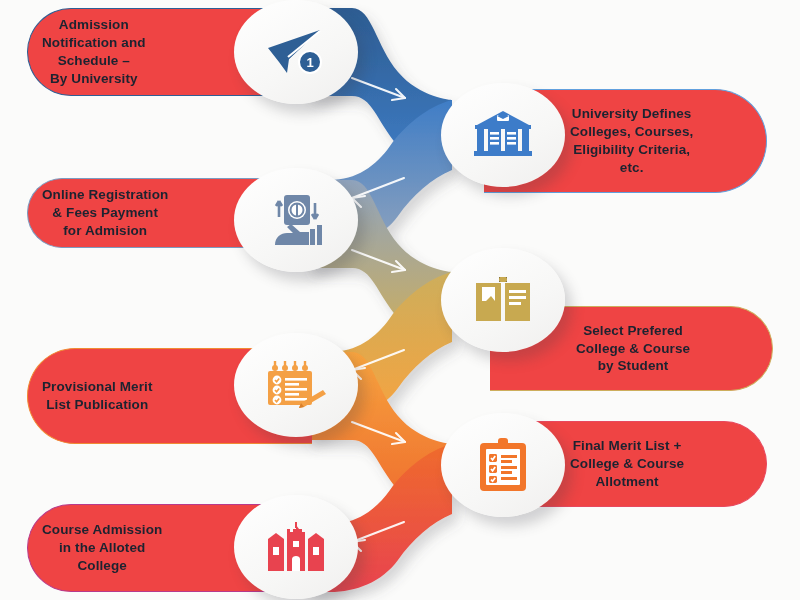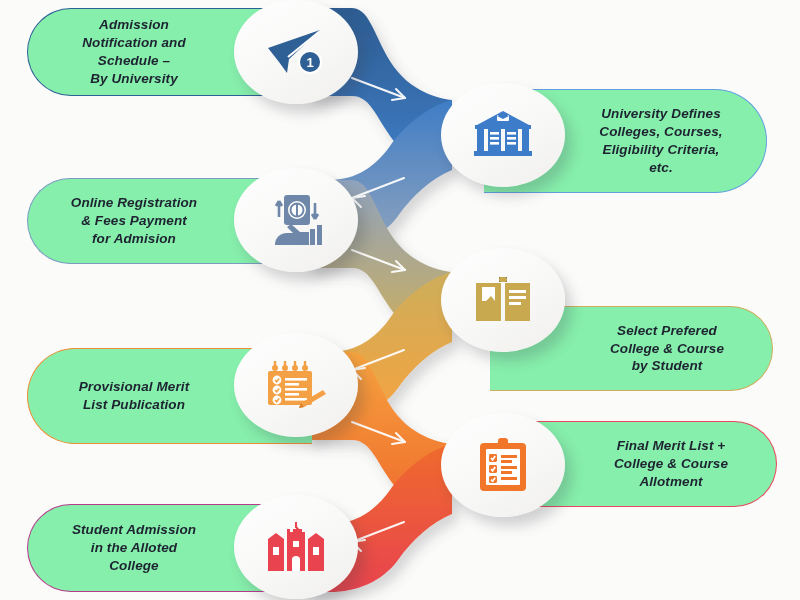--- a/index.html
+++ b/index.html
@@ -10,28 +10,26 @@
     overflow:hidden;
     position:relative;
   }
   #stage{position:absolute;left:0;top:0;width:800px;height:600px;}
   #ribbon{position:absolute;left:0;top:0;width:800px;height:600px;z-index:1;}
 
   
   .pill{
     position:absolute;
     box-sizing:border-box;
-    background:#86efac;
+    background:#ef4444;
     border-width:1.4px;
     border-style:solid;
     display:flex;
     align-items:center;
-    justify-content:center;
     z-index:2;
-    font-style:italic;
   }
   .pill-left{
     border-top-left-radius:999px;border-bottom-left-radius:999px;
     border-top-right-radius:0;border-bottom-right-radius:0;
     border-right:none;
     padding-right:86px;padding-left:14px;
   }
   .pill-right{
     border-top-right-radius:999px;border-bottom-right-radius:999px;
     border-top-left-radius:0;border-bottom-left-radius:0;
@@ -187,21 +185,21 @@
           <rect x="17" y="33" width="9" height="2.6"></rect>
           <rect x="34" y="23" width="9" height="2.6"></rect>
             <rect x="34" y="28" width="9" height="2.6"></rect>
           <rect x="34" y="33" width="9" height="2.6"></rect>
         </g>
         <rect x="1" y="42" width="58" height="5" fill="#3d7cc9"></rect>
       </svg>
     </span>
   </div>
 
-  <div class="pill pill-left" style="left:27px;top:178px;width:285px;height:86px;border-color:#7b9bc1;">
+  <div class="pill pill-left" style="left:27px;top:178px;width:285px;height:70px;border-color:#7b9bc1;">
     <div class="pill-label">Online Registration
 &amp; Fees Payment
 for Admision</div>
   </div>
   <div class="bubble" style="left:234px;top:168px;">
     <span>
       <svg width="62" height="54" viewBox="0 0 62 54">
         <rect x="19" y="2" width="26" height="30" rx="3" fill="#6f87a8"></rect>
         <circle cx="32" cy="17" r="9" fill="#ffffff"></circle>
         <circle cx="32" cy="17" r="6.5" fill="none" stroke="#6f87a8" stroke-width="2"></circle>
@@ -272,21 +270,21 @@
           <path d="M10,21 L11.6,22.8 L14.2,19.4"></path>
             <path d="M10,31 L11.6,32.8 L14.2,29.4"></path>
           <path d="M10,41 L11.6,42.8 L14.2,39.4"></path>
         </g>
         <path d="M36,44 L58,31 L61,35 L39,48 L34,49 Z" fill="#f4a045"></path>
         <path d="M36,44 L39,48 L34,49 Z" fill="#d9802c"></path>
       </svg>
     </span>
   </div>
 
-  <div class="pill pill-right" style="left:494px;top:421px;width:283px;height:86px;border-color:#e8485e;">
+  <div class="pill pill-right" style="left:484px;top:421px;width:283px;height:86px;border-color:#e8485e;">
     <div class="pill-label">Final Merit List +
 College &amp; Course
 Allotment</div>
   </div>
   <div class="bubble" style="left:441px;top:413px;">
     <span>
       <svg width="54" height="54" viewBox="0 0 54 54">
         <rect x="22" y="0" width="10" height="8" rx="3" fill="#f2762a"></rect>
         <rect x="4" y="5" width="46" height="48" rx="4" fill="#f2762a"></rect>
         <rect x="9" y="10" width="36" height="38" rx="2" fill="#ffffff"></rect>
@@ -304,21 +302,21 @@
         <g stroke="#ffffff" stroke-width="1.7" fill="none">
           <path d="M15,20 L16.6,21.8 L19.2,18"></path>
           <path d="M15,31 L16.6,32.8 L19.2,29"></path>
           <path d="M15,41.6 L16.6,43.2 L19.2,39.8"></path>
         </g>
       </svg>
     </span>
   </div>
 
   <div class="pill pill-left" style="left:27px;top:504px;width:285px;height:88px;border-color:#b83a8c;">
-    <div class="pill-label">Student Admission
+    <div class="pill-label">Course Admission
 in the Alloted
 College</div>
   </div>
   <div class="bubble" style="left:234px;top:495px;">
     <span>
       <svg width="64" height="52" viewBox="0 0 64 52">
 
         <path d="M4,18 L4,50 L20,50 L20,18 L12,12 Z" fill="#e8434f"></path>
         <rect x="9" y="26" width="6" height="8" fill="#ffffff"></rect>
 

